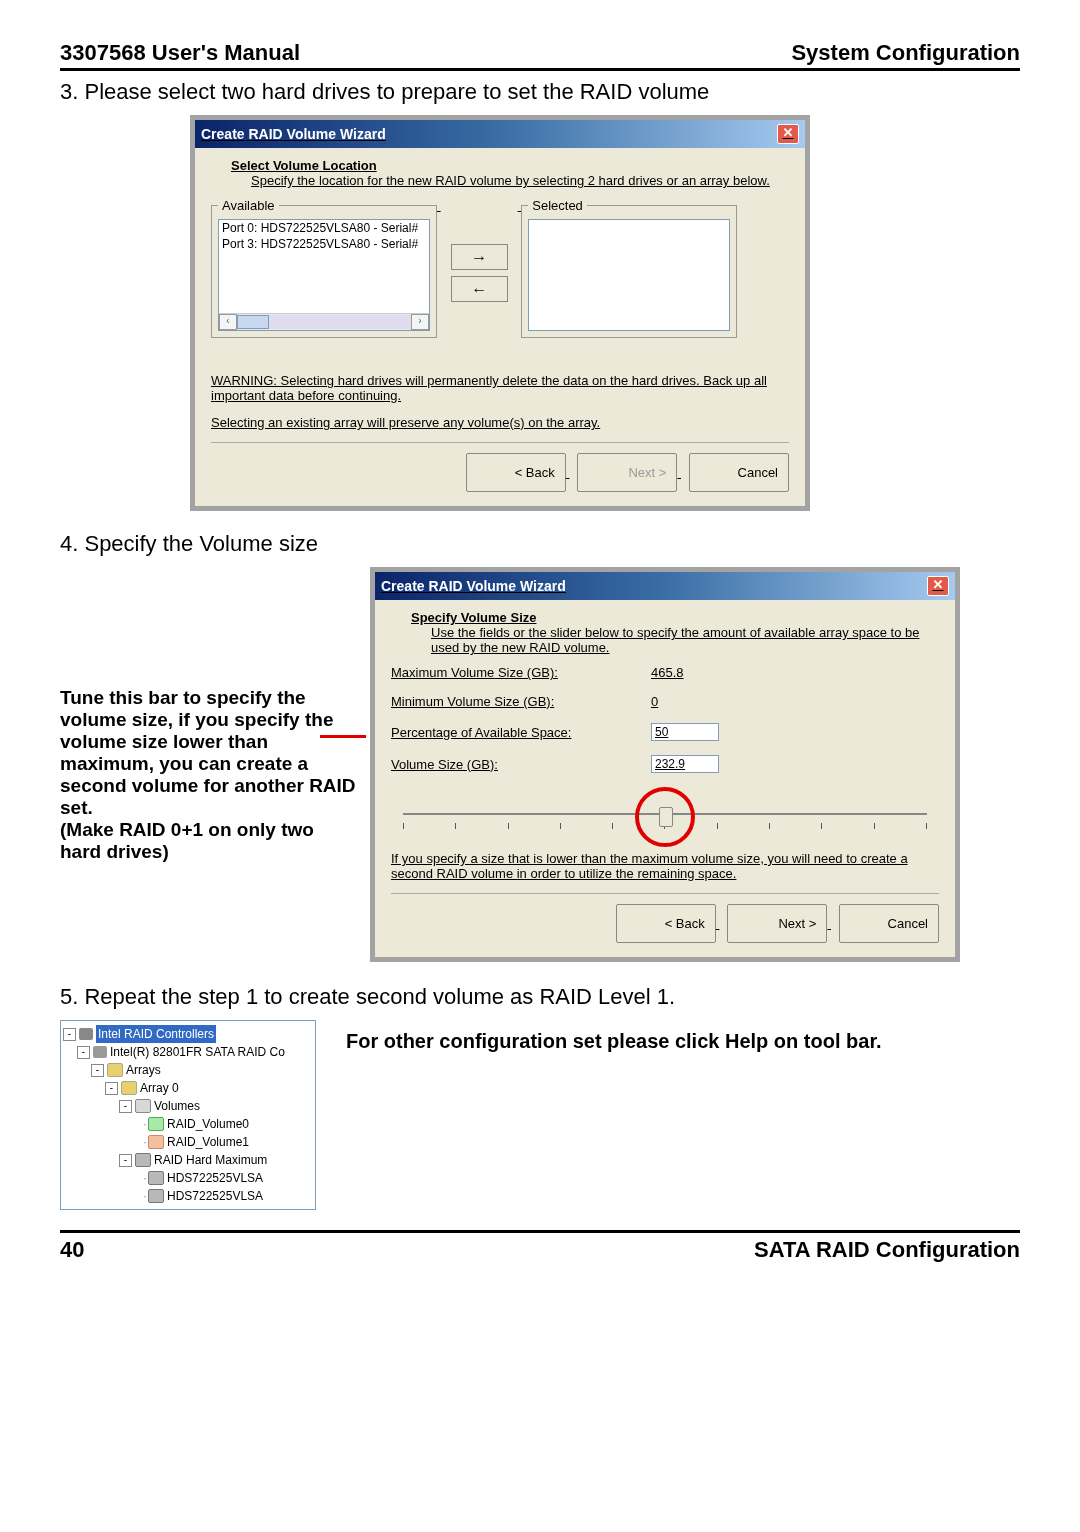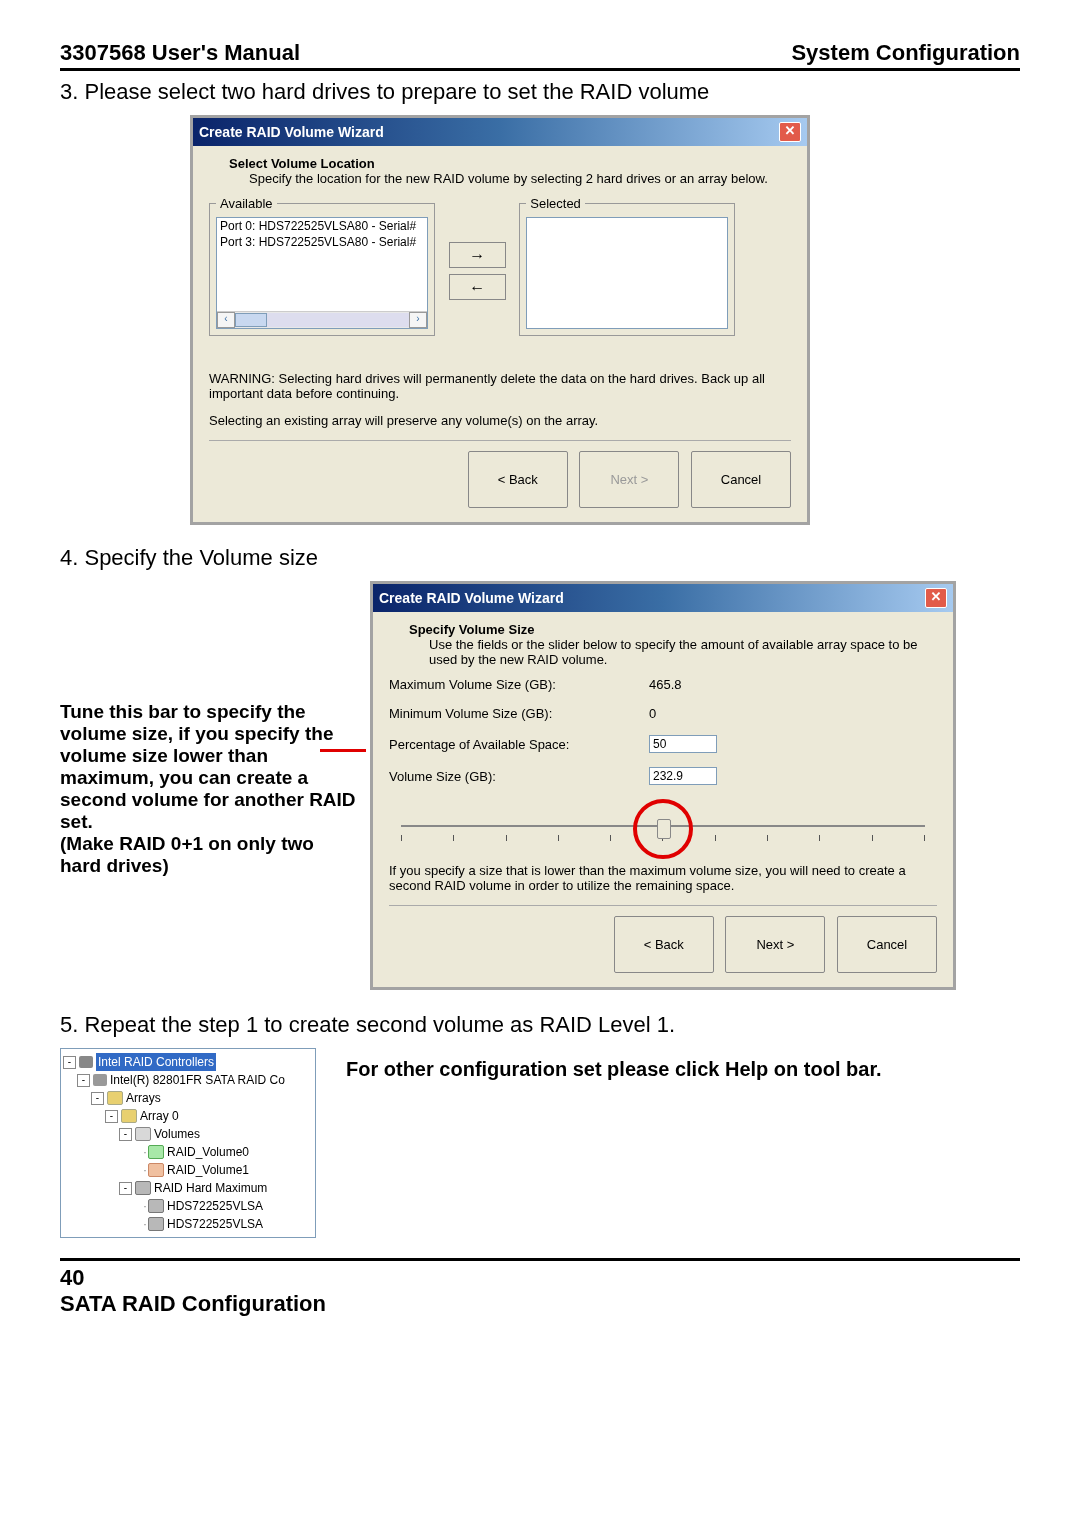--- a/index.html
+++ b/index.html
@@ -26,24 +26,25 @@
     font-size: 22px;
     margin: 6px 0 10px 0;
   }
   .step-text-bold {
     font-size: 20px;
     font-weight: bold;
     margin: 6px 0 10px 0;
   }
   .wizard {
     background: #ece9d8;
-    border: 3px solid #a3a3a3;
+    border: 5px solid #a3a3a3;
     font-family: Tahoma, Arial, sans-serif;
     font-size: 13px;
     color: #000;
+    text-decoration: underline;
   }
   .wizard-title {
     display: flex;
     justify-content: space-between;
     align-items: center;
     background: linear-gradient(to right, #0a246a, #3a6ea5, #a6caf0);
     color: #fff;
     font-weight: bold;
     padding: 4px 6px;
     font-size: 14px;
@@ -154,27 +155,26 @@
   }
   .wiz-btn-row {
     border-top: 1px solid #aaa;
     padding-top: 10px;
     text-align: right;
     margin-top: 12px;
   }
   .wiz-btn {
     display: inline-block;
     min-width: 78px;
-    padding: 20px 10px;
+    padding: 11px 10px;
     background: #ece9d8;
     border: 1px solid #888;
     border-radius: 2px;
     margin-left: 8px;
     font-size: 13px;
-    text-align: center;
   }
   .wiz-btn.disabled {
     color: #999;
   }
   .second-row {
     display: flex;
     align-items: flex-start;
     margin-top: 10px;
   }
   .left-note {
@@ -316,21 +316,20 @@
     padding: 0 2px;
   }
   .footer-row {
     display: flex;
     justify-content: space-between;
     font-weight: bold;
     font-size: 22px;
     border-top: 3px solid #000;
     padding-top: 4px;
     margin-top: 20px;
-    flex-direction: column;
   }
   .third-row {
     display: flex;
     align-items: flex-start;
     gap: 30px;
     margin-top: 10px;
   }
 </style>
 </head>
 <body>

